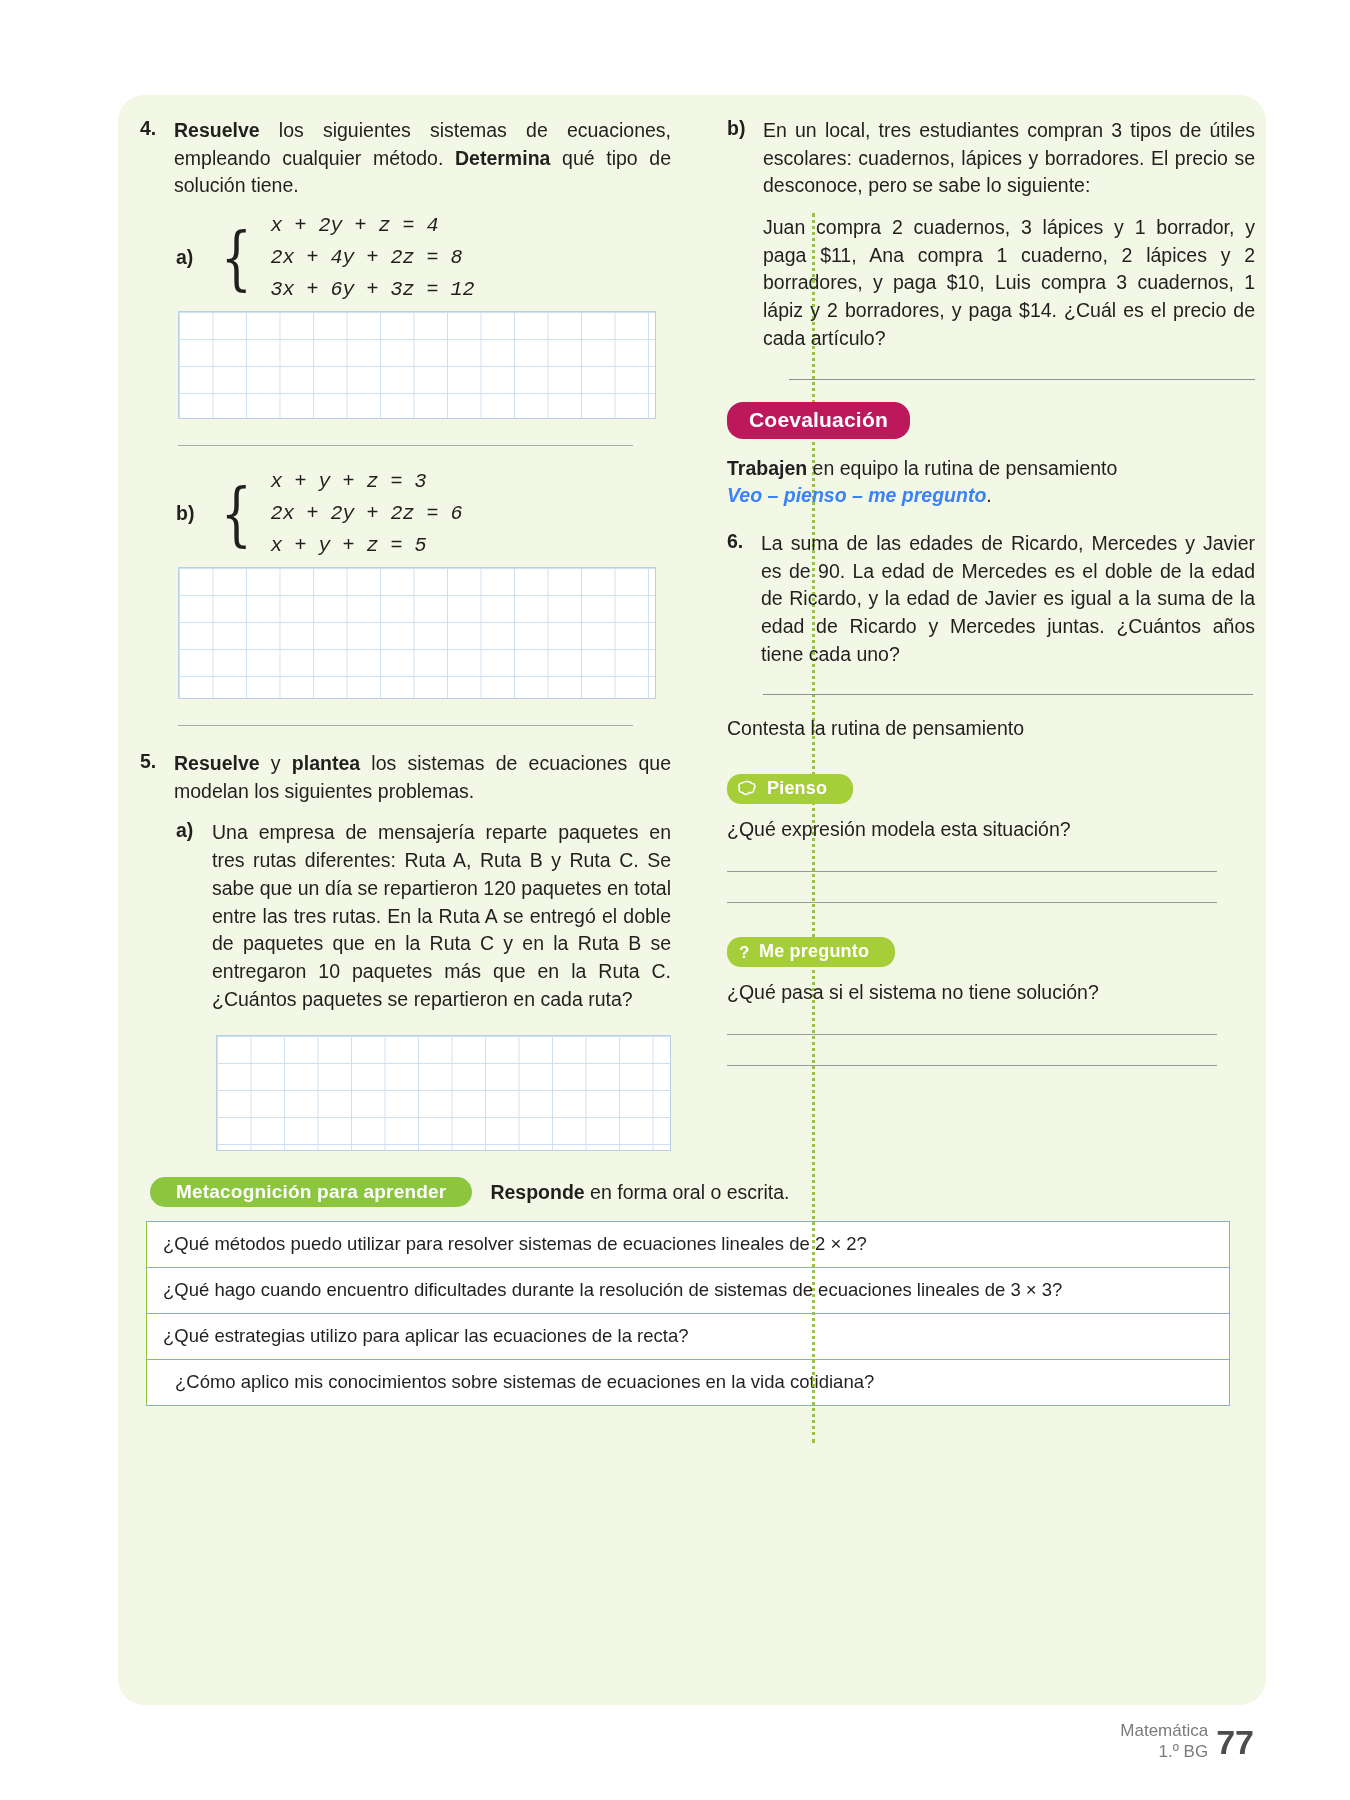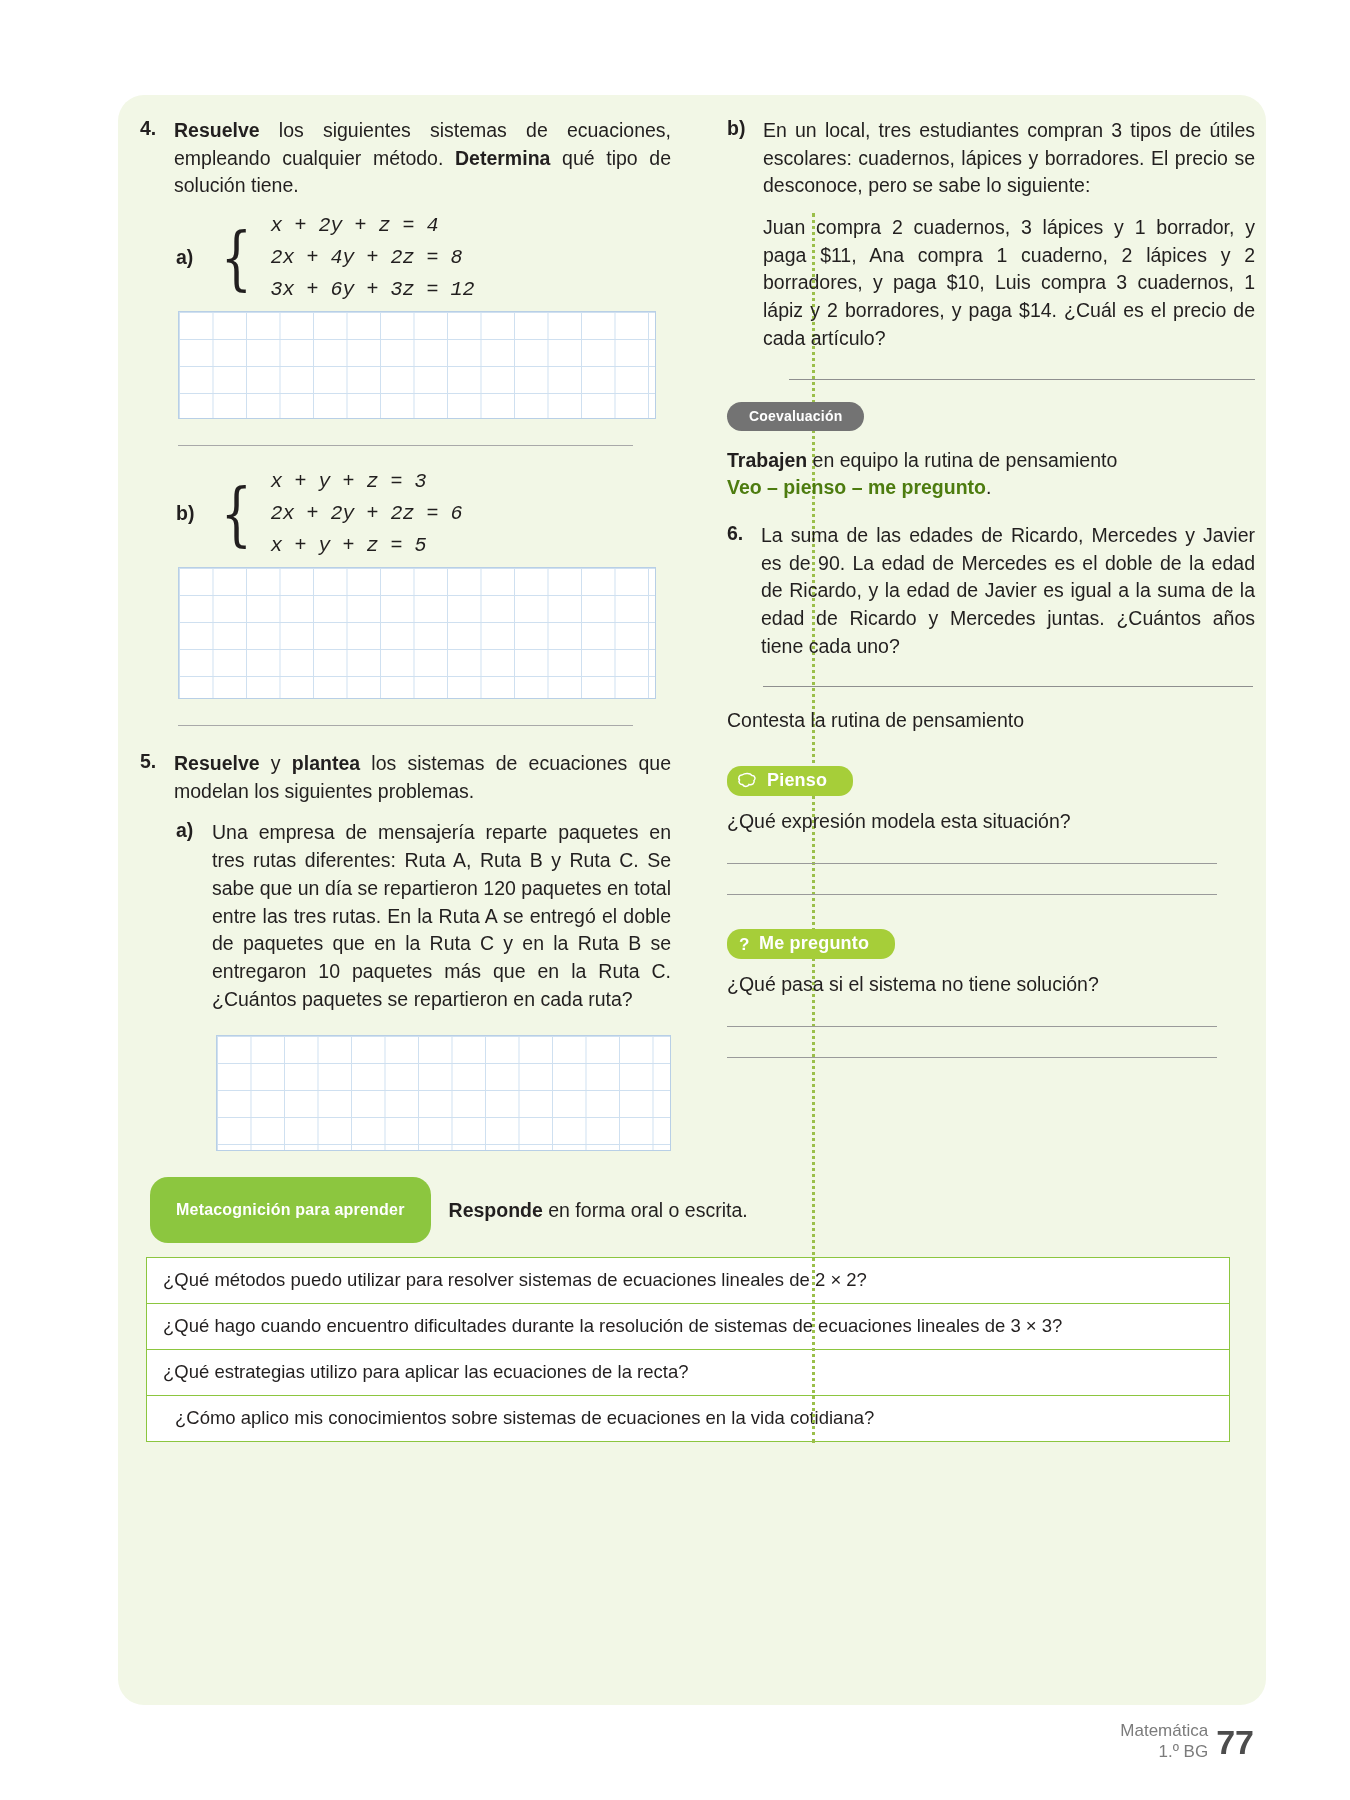--- a/index.html
+++ b/index.html
@@ -47,21 +47,21 @@
   .item { display: flex; gap: 10px; margin-bottom: 6px; }
   .num { font-weight: bold; font-size: 19.5px; min-width: 24px; }
   .letter { font-weight: bold; font-size: 19.5px; min-width: 26px; }
   .txt {
     font-size: 19.5px;
     line-height: 1.42;
     text-align: justify;
     text-justify: inter-word;
   }
   .txt b { font-weight: bold; }
-  .green-bold { color: #4d7c0f; font-weight: bold; }
+  .green-bold { color: #3b82f6; font-weight: bold; font-style: italic; }
 
   
   .sys-row { display: flex; align-items: center; gap: 12px; margin: 14px 0 10px 36px; }
   .brace {
     font-size: 70px;
     line-height: 0.8;
     font-family: "DejaVu Serif", serif;
     font-weight: 300;
     transform: scaleX(0.7);
     display: inline-block;
@@ -104,43 +104,43 @@
     border-top: 1px solid #9a9a9a;
     margin: 26px 0 0 0;
     width: 466px;
   }
   .ans-group { margin-top: 6px; }
   .ans-group hr { margin-top: 30px; }
 
   
   .pill {
     display: inline-block;
-    background: #737373;
+    background: #be185d;
     color: #ffffff;
     font-weight: bold;
-    font-size: 14px;
+    font-size: 21px;
     border-radius: 16px;
     padding: 6px 22px 7px 22px;
     letter-spacing: 0.2px;
   }
   .pill.routine {
     background: #a6ce39;
     border-radius: 14px;
     padding: 4px 26px 5px 10px;
     font-size: 18px;
     display: inline-flex;
     align-items: center;
     gap: 8px;
   }
   .pill.routine .ico { display: inline-flex; align-items: center; }
   .pill.meta {
     background: #8cc63f;
     border-radius: 18px;
-    padding: 24px 26px;
-    font-size: 16px;
+    padding: 4px 26px;
+    font-size: 19px;
   }
   .sub-head { font-weight: normal; font-size: 19.5px; margin: 14px 0 8px 0; }
   .q-text { font-size: 19.5px; margin: 14px 0 0 0; }
 
   
   .meta-row {
     display: flex;
     align-items: center;
     gap: 18px;
     margin: 26px 0 14px 10px;

